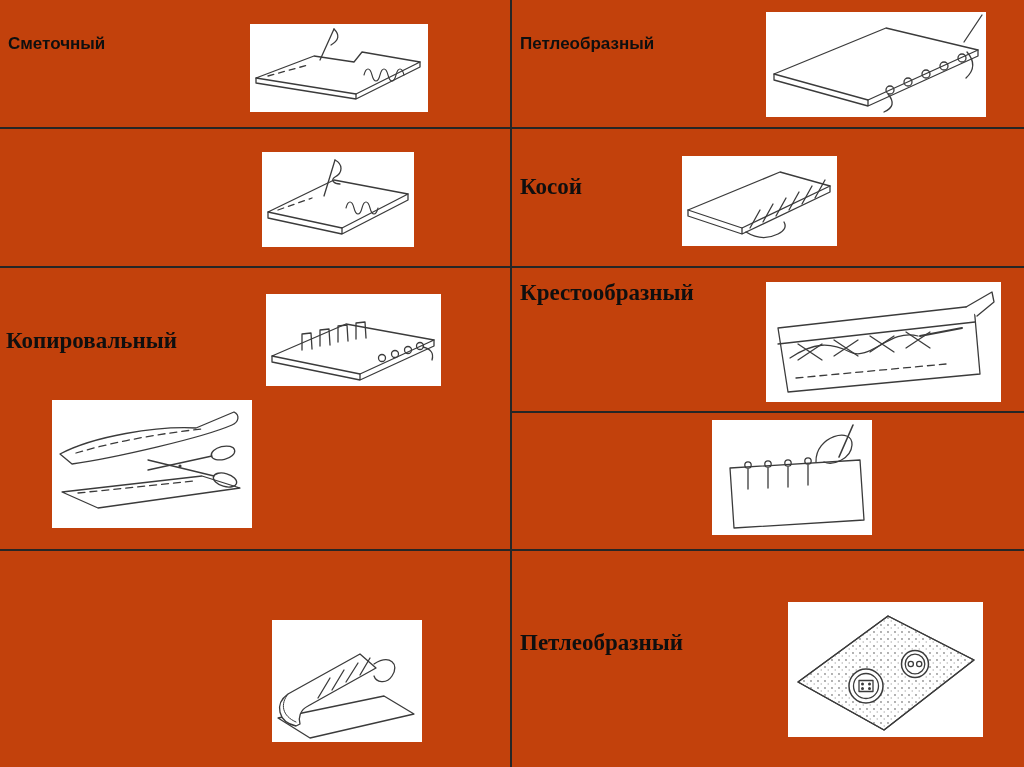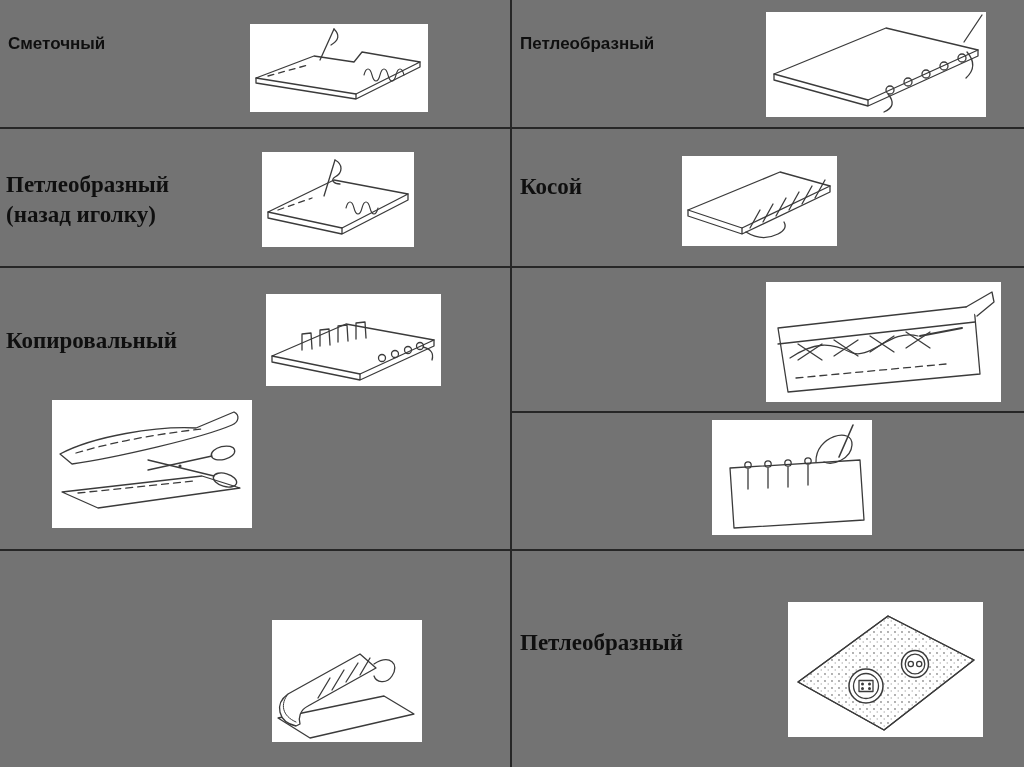--- a/index.html
+++ b/index.html
@@ -1,19 +1,19 @@
 <!DOCTYPE html>
 <html><head>
 <meta charset="utf-8">
 <style>
   * { margin:0; padding:0; box-sizing:border-box; }
   html,body { background:#e9e9df; }
   .page {
     position:relative; width:1024px; height:767px;
-    background:#737373; overflow:hidden;
+    background:#c2410c; overflow:hidden;
     font-family:"Liberation Serif", serif; color:#0f0f0f;
   }
   .divider { position:absolute; background:#262626; }
   .v-line  { width:2px; }
   .h-line  { height:2px; }
   .label-sans {
     position:absolute; font-family:"Liberation Sans", sans-serif;
     font-weight:700; font-size:17px; color:#0f0f0f;
   }
   .label-serif {
@@ -44,21 +44,20 @@
         <polygon points="6,54 64,32 104,38 112,28 170,38 106,70" fill="#ffffff"></polygon>
         <path d="M6,54 L6,59 L106,75 L170,43 L170,38 M106,70 L106,75"></path>
         <path d="M18,52 L58,41" stroke-dasharray="6 5"></path>
         <path d="M70,36 L84,5"></path>
         <path d="M84,5 q9,9 -3,16"></path>
         <path d="M114,51 c2,-8 6,-8 8,0 c2,8 6,8 8,0 c2,-8 6,-8 8,0 c2,8 6,8 8,0 c2,-8 6,-8 8,0" stroke-width="1.1"></path>
       </g>
     </svg>
   </div>
 
-  <div class="label-serif" style="left:6px; top:170px; width:210px;">Петлеобразный (назад иголку)</div>
   <div class="panel" style="left:262px; top:152px; width:152px; height:95px;">
     <svg viewBox="0 0 152 95" width="152" height="95">
       <g fill="none" stroke="#3b3b3b" stroke-width="1.3" stroke-linejoin="round" stroke-linecap="round">
         <polygon points="6,60 72,28 146,42 80,76" fill="#ffffff"></polygon>
         <path d="M6,60 L6,66 L80,82 L146,48 L146,42 M80,76 L80,82"></path>
         <path d="M16,58 L50,46" stroke-dasharray="6 5"></path>
         <path d="M62,44 L73,8"></path>
         <path d="M73,8 c8,4 8,13 0,17 c-5,3 -1,7 5,7"></path>
         <path d="M84,56 c2,-8 6,-8 8,0 c2,8 6,8 8,0 c2,-8 6,-8 8,0 c2,8 6,8 8,0" stroke-width="1.1"></path>
       </g>
@@ -134,20 +133,21 @@
     <svg viewBox="0 0 155 90" width="155" height="90">
       <g fill="none" stroke="#3b3b3b" stroke-width="1.3" stroke-linejoin="round" stroke-linecap="round">
         <polygon points="6,54 98,16 148,30 60,72" fill="#ffffff"></polygon>
         <path d="M6,54 L6,60 L60,78 L148,36 L148,30 M60,72 L60,78"></path>
         <path d="M143,24 L133,42 M130,30 L120,48 M117,36 L107,54 M104,42 L94,60 M91,48 L81,66 M78,54 L68,72"></path>
         <path d="M64,76 q16,10 32,2 q10,-5 6,-12"></path>
       </g>
     </svg>
   </div>
 
+  <div class="label-serif" style="left:520px; top:278px;">Крестообразный</div>
   <div class="panel" style="left:766px; top:282px; width:235px; height:120px;">
     <svg viewBox="0 0 235 120" width="235" height="120">
       <g fill="none" stroke="#3b3b3b" stroke-width="1.3" stroke-linejoin="round" stroke-linecap="round">
         <path d="M12,46 L208,24 L214,92 L22,110 Z" fill="#ffffff"></path>
         <path d="M200,25 L226,10 L228,20 L211,34" fill="#ffffff"></path>
         <path d="M12,62 L209,40"></path>
         <path d="M32,78 L56,62 M32,62 L56,78"></path>
         <path d="M68,74 L92,58 M68,58 L92,74"></path>
         <path d="M104,70 L128,54 M104,54 L128,70"></path>
         <path d="M140,66 L164,50 M140,50 L164,66"></path>

